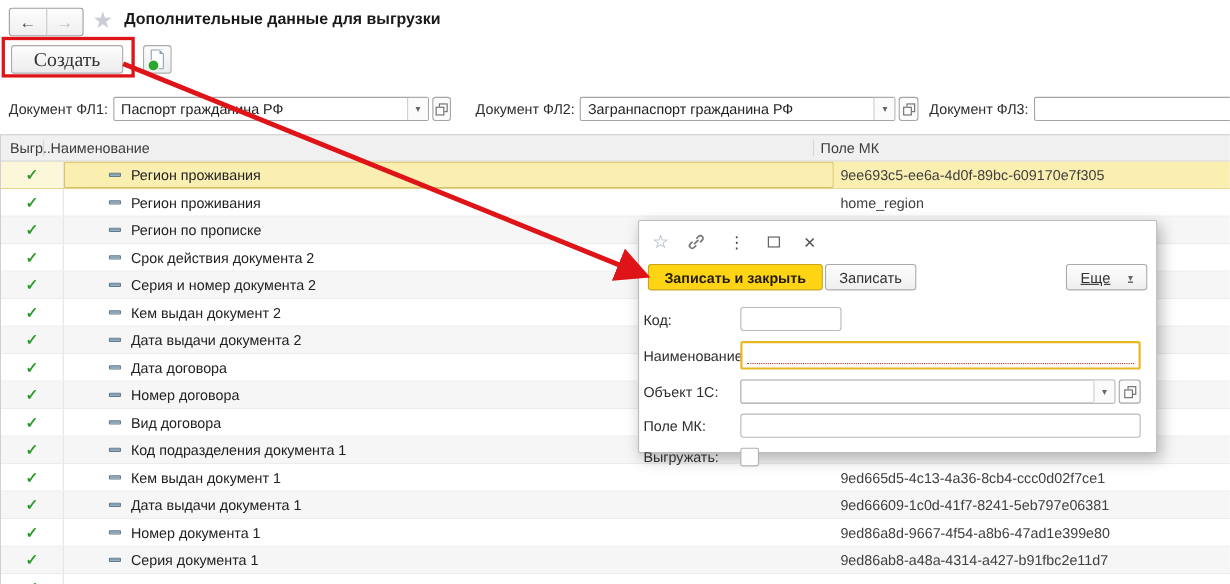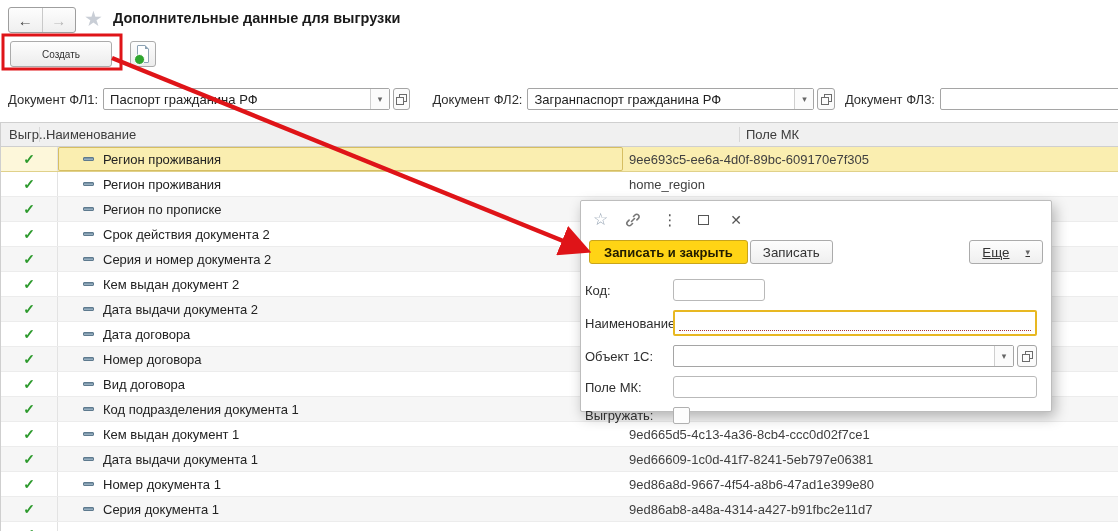--- a/index.html
+++ b/index.html
@@ -13,21 +13,21 @@
     border-radius:3px;background:linear-gradient(#fdfdfd,#efefef);display:flex;}
   .nav-half{flex:1;display:flex;align-items:center;justify-content:center;font-size:15px;cursor:pointer;}
   .nav-half.back{color:#4a4a4a;border-right:1px solid #c9c9c9;}
   .nav-half.fwd{color:#b8b8b8;}
   .fav-star{position:absolute;left:84px;top:0px;font-size:21px;color:#c9ced6;line-height:26px;}
   .page-title{position:absolute;left:113px;top:4px;font-size:14.5px;font-weight:bold;color:#1a1a1a;white-space:nowrap;}
   
   .toolbar{position:absolute;left:0;top:40px;height:30px;width:100%;}
   .btn{display:inline-flex;align-items:center;justify-content:center;border:1px solid #ababab;
     border-radius:3px;background:linear-gradient(#fdfdfd,#ececec);color:#333;cursor:pointer;
-    font-family:Liberation Sans, sans-serif;font-size:10px;}
+    font-family:Liberation Serif, serif;font-size:18px;}
   .create-btn{position:absolute;left:10px;top:1px;width:102px;height:26px;}
   .icon-btn{position:absolute;left:130px;top:1px;width:26px;height:26px;}
   .doc-ic{position:relative;width:13px;height:16px;background:#fff;border:1px solid #8ca2b4;border-radius:1px;}
   .doc-ic .fold{position:absolute;right:-1px;top:-1px;width:0;height:0;border-left:4px solid #8ca2b4;border-top:4px solid #fff;}
   .doc-ic .dot{position:absolute;left:-4px;bottom:-3px;width:9px;height:9px;border-radius:50%;background:#2ea52e;border:1px solid #fff;}
   
   .filters{position:absolute;left:0;top:86px;height:26px;width:1130px;display:flex;align-items:center;padding-left:8px;box-sizing:border-box;}
   .flt-label{white-space:nowrap;color:#2e2e2e;margin-right:5px;}
   .combo{display:flex;height:22px;border:1px solid #a5a5a5;border-radius:2px;background:#fff;box-sizing:border-box;}
   .combo input{border:none;outline:none;flex:1;padding:0 6px;font:13px "Liberation Sans",sans-serif;color:#222;background:transparent;}
@@ -47,21 +47,21 @@
   .grid{position:absolute;left:0;top:122px;width:1118px;border-left:1px solid #cfcfcf;box-sizing:border-box;}
   .ghead{display:flex;height:25px;background:#f0f0f0;border-top:1px solid #cfcfcf;border-bottom:1px solid #cfcfcf;
     align-items:center;color:#3c3c3c;box-sizing:border-box;}
   .ghead .h1{width:39px;padding-left:8px;box-sizing:border-box;border-right:1px solid #d7d7d7;display:flex;align-items:center;gap:4px;}
   .ghead .h2{width:700px;padding-left:6px;box-sizing:border-box;border-right:1px solid #d7d7d7;}
   .ghead .h3{flex:1;padding-left:6px;}
   .sort-ic{color:#8a8a8a;font-size:11px;}
   .rows .row{display:flex;height:25px;align-items:stretch;border-bottom:1px solid #ececec;cursor:pointer;background:#fff;box-sizing:border-box;}
   .rows .row:nth-child(odd){background:#f6f6f6;}
   .row .c1{width:57px;display:flex;align-items:center;justify-content:center;border-right:1px solid #e3e3e3;box-sizing:border-box;}
-  .row .c2{width:565px;display:flex;align-items:center;padding-left:25px;box-sizing:border-box;gap:9px;}
+  .row .c2{width:700px;display:flex;align-items:center;padding-left:41px;box-sizing:border-box;gap:9px;}
   .row .c3{flex:1;display:flex;align-items:center;padding-left:6px;color:#404040;}
   .check{color:#2d9a2d;font-weight:bold;font-size:14px;}
   .dash{width:11px;height:4px;border-radius:1px;background:linear-gradient(#6f8ca1,#a4bac9);border:1px solid #5e7a8e;box-sizing:border-box;}
   .nm{color:#222;}
   .rows .row.selected{background:#fdf7da;border-bottom:1px solid #e0d18a;}
   .rows .row.selected .c2,.rows .row.selected .c3{background:#faeeb0;}
   .rows .row.selected .c2{box-shadow:inset 0 0 0 1px #d6be62;border-radius:2px;}
   
   .dialog{position:absolute;left:580px;top:200px;width:472px;height:212px;background:#fff;border:1px solid #bdbdbd;
     border-radius:2px;box-shadow:3px 5px 14px rgba(0,0,0,.28);z-index:40;box-sizing:border-box;}

